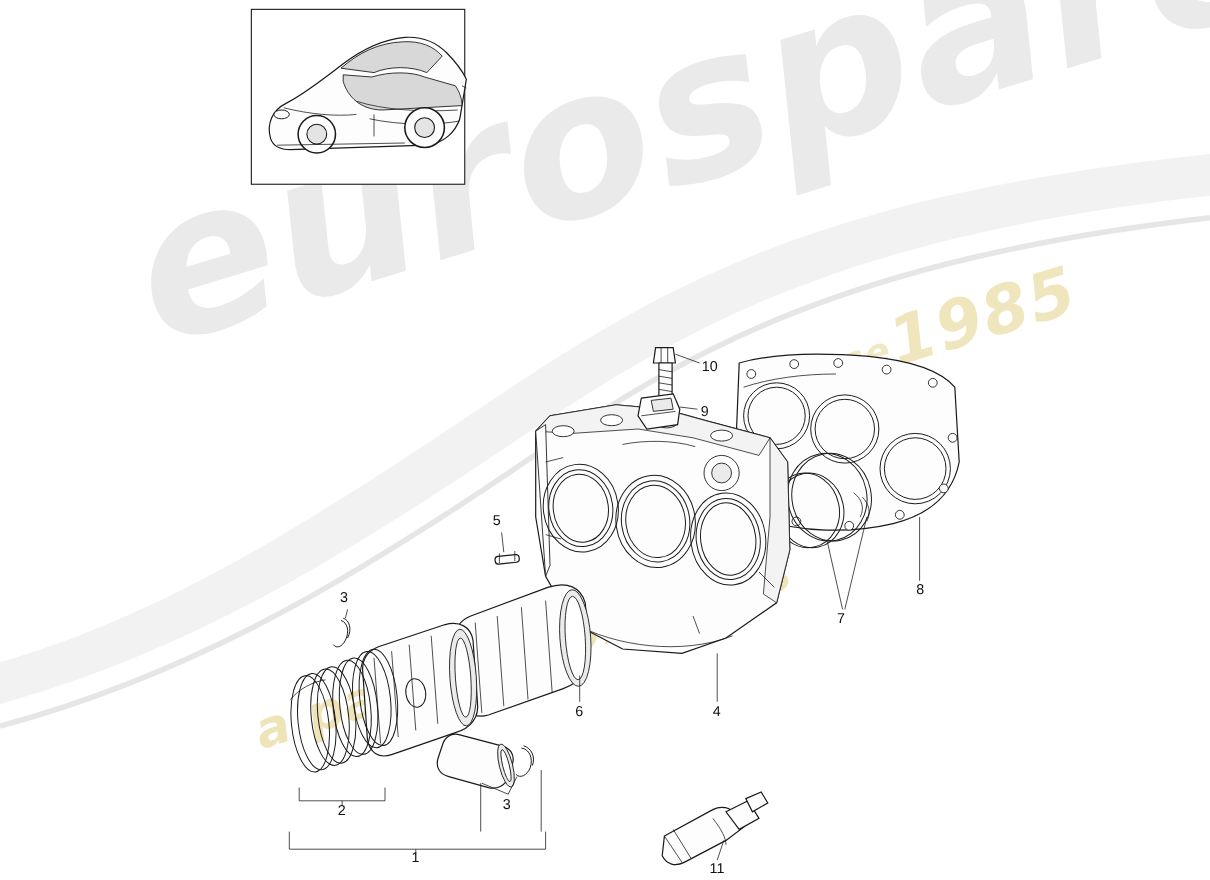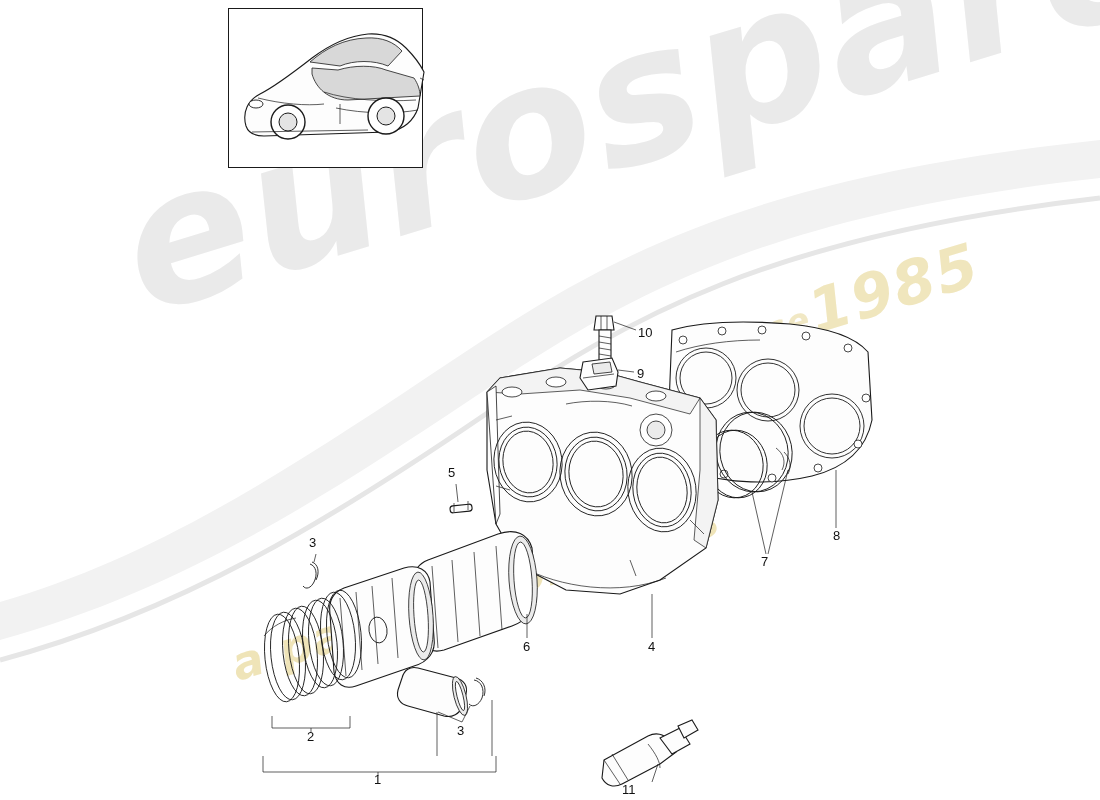--- a/index.html
+++ b/index.html
@@ -350,16 +350,16 @@
     <div class="callout" style="left:307px; top:730px;">2</div>
     <div class="callout" style="left:309px; top:536px;">3</div>
     <div class="callout" style="left:457px; top:724px;">3</div>
     <div class="callout" style="left:648px; top:640px;">4</div>
     <div class="callout" style="left:448px; top:466px;">5</div>
     <div class="callout" style="left:523px; top:640px;">6</div>
     <div class="callout" style="left:761px; top:555px;">7</div>
     <div class="callout" style="left:833px; top:529px;">8</div>
     <div class="callout" style="left:637px; top:367px;">9</div>
     <div class="callout" style="left:638px; top:326px;">10</div>
-    <div class="callout" style="left:622px; top:783px;">11</div>
+    <div class="callout" style="left:645px; top:783px;">11</div>
   </div>
 
 </div>
 
 </body></html>

